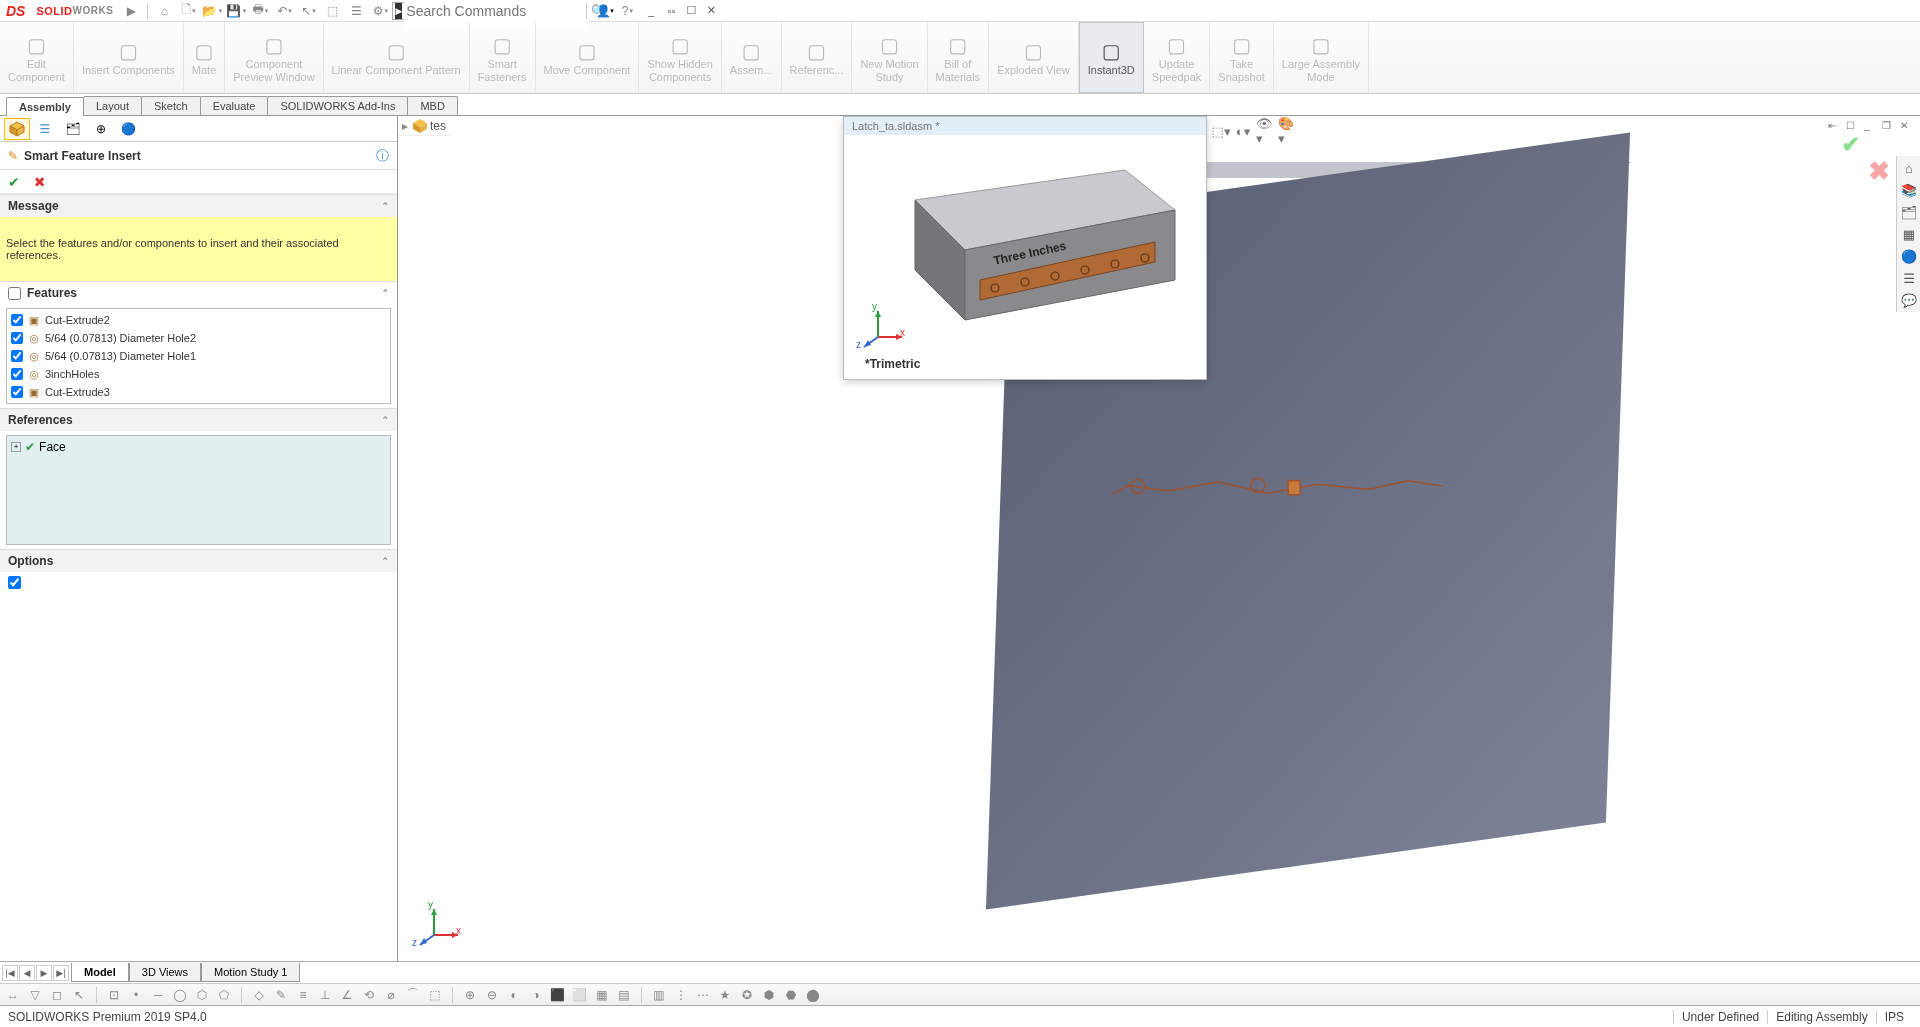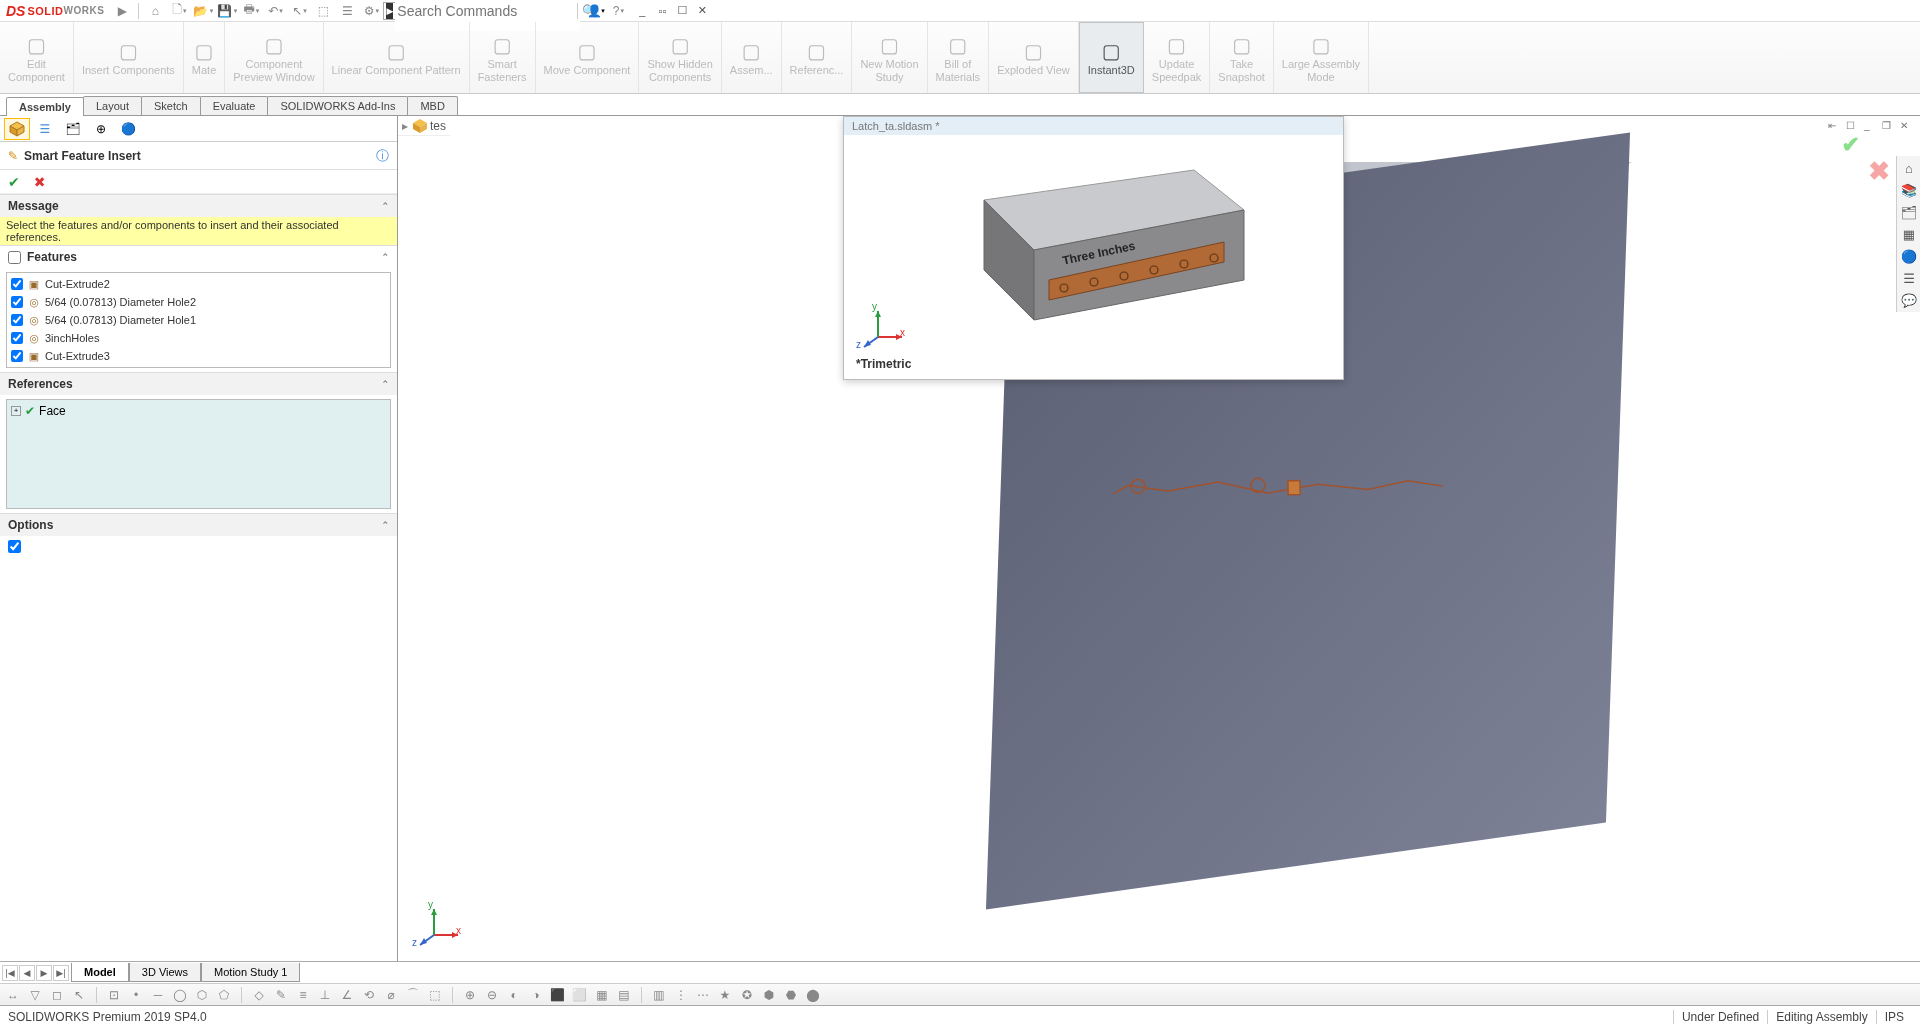--- a/index.html
+++ b/index.html
@@ -1,20 +1,20 @@
 <!DOCTYPE html>
 <html><head>
 <meta charset="utf-8">
 <style>
 * { margin:0; padding:0; box-sizing:border-box; font-family:"Segoe UI",Tahoma,sans-serif; font-size:12px; }
 body { width:1920px; height:1027px; background:#fff; overflow:hidden; position:relative; }
 .titlebar { height:22px; background:#fff; display:flex; align-items:center; border-bottom:1px solid #ddd; }
 .sw-logo { display:flex; align-items:center; padding:12px 6px; height:100%; }
 .sw-logo-ds { color:#e2231a; font-style:italic; font-weight:bold; font-size:14px; }
-.sw-logo-txt { color:#e2231a; font-weight:bold; letter-spacing:0.5px; font-size:11px; margin-left:2px; }
+.sw-logo-txt { color:#e2231a; font-weight:bold; letter-spacing:0.5px; font-size:11px; margin-left:11px; }
 .sw-logo-txt2 { color:#888; font-weight:bold; letter-spacing:0.5px; font-size:10px; }
 .tb-sep { width:1px; height:16px; background:#ccc; margin:0 4px; }
 .tb-ico { width:18px; height:18px; display:flex; align-items:center; justify-content:center; color:#888; margin:0 3px; cursor:pointer; }
 .tb-ico .dd { font-size:7px; margin-left:1px; color:#888; }
 .doc-title { flex:1; text-align:center; color:#555; font-size:12px; }
 .search-wrap { display:flex; align-items:center; border:1px solid #aaa; height:18px; width:190px; background:#fff; }
 .search-wrap .mico { width:16px; height:16px; background:#333; margin:0 2px; display:flex; align-items:center; justify-content:center; }
 .search-wrap input { border:none; outline:none; flex:1; font-size:14px; color:#888; padding:12px 2px; }
 .search-wrap .mag { color:#555; font-size:12px; margin:0 2px; }
 .win-ctrls { display:flex; gap:4px; padding:0 4px; }
@@ -38,45 +38,45 @@
 .fp-top .tbtn.sel { border:1px solid #fb0; background:#fff7e0; }
 .fp-hdr { height:28px; display:flex; align-items:center; padding:0 8px; border-bottom:1px solid #ddd; }
 .fp-hdr .hico { color:#d48b0c; margin-right:6px; }
 .fp-hdr .ttl { font-weight:bold; color:#333; flex:1; }
 .fp-hdr .help { color:#4a90d9; cursor:pointer; font-size:13px; }
 .fp-ok { height:24px; display:flex; align-items:center; padding:0 8px; gap:14px; border-bottom:1px solid #eee; }
 .fp-ok .ok { color:#2a9d3f; font-size:14px; cursor:pointer; }
 .fp-ok .no { color:#d33; font-size:14px; cursor:pointer; }
 .sect-h { background:#f2f2f2; padding:4px 8px; font-weight:bold; color:#333; border-top:1px solid #ddd; display:flex; align-items:center; }
 .sect-h .coll { margin-left:auto; color:#888; cursor:pointer; font-size:9px; }
-.msg-box { background:#ffffa3; padding:2px 6px; color:#333; font-size:11px; }
+.msg-box { background:#ffffa3; padding:20px 6px; color:#333; font-size:11px; }
 .feat-list { border:1px solid #bbb; margin:4px 6px; padding:2px; }
 .feat-row { display:flex; align-items:center; padding:2px 2px; gap:4px; }
 .feat-row input[type=checkbox] { width:12px; height:12px; }
 .feat-row .fico { width:14px; height:14px; display:flex; align-items:center; justify-content:center; font-size:11px; color:#9a6b2e; }
 .feat-row .fname { color:#333; font-size:11px; }
 .opt-row { display:flex; align-items:flex-start; padding:4px 8px; gap:6px; }
 .ref-box { border:1px solid #bbb; margin:4px 6px; background:#e0f0f0; height:110px; padding:4px; }
 .ref-row { display:flex; align-items:center; gap:4px; }
 .ref-row .plus { border:1px solid #999; width:10px; height:10px; font-size:8px; line-height:8px; text-align:center; cursor:pointer; }
 .ref-row .chk { color:#2a9d3f; }
 .breadcrumb { height:20px; display:flex; align-items:center; padding:0 4px; color:#555; border-bottom:1px solid #eee; font-size:11px; }
 .viewport { flex:1; background:#fff; position:relative; overflow:hidden; }
 .vp-toolbar { position:absolute; top:4px; left:50%; transform:translateX(-50%); display:flex; align-items:center; gap:4px; background:rgba(255,255,255,0.7); padding:2px 4px; }
 .vp-toolbar .vico { width:18px; height:18px; display:flex; align-items:center; justify-content:center; color:#777; cursor:pointer; font-size:13px; }
 .vp-wc { position:absolute; top:4px; right:6px; display:flex; gap:4px; }
 .vp-wc div { width:14px; height:14px; color:#777; cursor:pointer; font-size:10px; }
 .sidebar-r { position:absolute; right:0; top:40px; width:24px; background:#f4f4f4; border-left:1px solid #ccc; display:flex; flex-direction:column; gap:2px; padding:2px; }
 .sidebar-r .sico { width:20px; height:20px; display:flex; align-items:center; justify-content:center; cursor:pointer; font-size:13px; color:#555; }
 .big-x { position:absolute; right:30px; top:40px; font-size:26px; color:#f7a6a6; font-weight:bold; }
 .big-chk { position:absolute; right:60px; top:16px; font-size:22px; color:#8adf8a; font-weight:bold; }
-.preview-win { position:absolute; left:445px; top:0px; width:501px; height:264px; background:#fff; border:1px solid #bbb; box-shadow:0 2px 8px rgba(0,0,0,0.2); }
+.preview-win { position:absolute; left:445px; top:0px; width:364px; height:264px; background:#fff; border:1px solid #bbb; box-shadow:0 2px 8px rgba(0,0,0,0.2); }
 .preview-win .pw-title { background:#e3eef7; padding:3px 8px; color:#777; font-size:11px; }
 .preview-win .pw-body { height:220px; display:flex; align-items:center; justify-content:center; position:relative; }
-.preview-win .pw-lbl { padding:2px 12px; font-weight:bold; color:#333; font-size:12px; }
+.preview-win .pw-lbl { padding:2px 21px; font-weight:bold; color:#333; font-size:12px; }
 .triad { position:absolute; width:48px; height:48px; }
 .triad .ax { position:absolute; left:18px; top:30px; font-size:10px; }
 .main-3d { position:absolute; left:600px; top:60px; width:620px; height:690px; }
 .plate { position:absolute; left:0; top:0; width:620px; height:690px; background:linear-gradient(135deg,#5a5f72,#7d8196); transform:skew(-2deg,-8deg); }
 .plate-edge { position:absolute; right:0; top:-14px; width:620px; height:16px; background:#c2c5cd; transform:skew(-60deg); }
 .bottombar1 { height:22px; border-top:1px solid #aaa; display:flex; align-items:center; background:#fff; }
 .bottombar1 .nav { display:flex; gap:1px; padding:0 2px; }
 .bottombar1 .nav div { width:16px; height:16px; border:1px solid #ccc; display:flex; align-items:center; justify-content:center; color:#666; cursor:pointer; font-size:9px; }
 .bottombar1 .btab { padding:3px 12px; border:1px solid #999; border-top:none; background:#f1f1f1; cursor:pointer; font-size:11px; }
 .bottombar1 .btab.active { background:#fff; font-weight:bold; }

